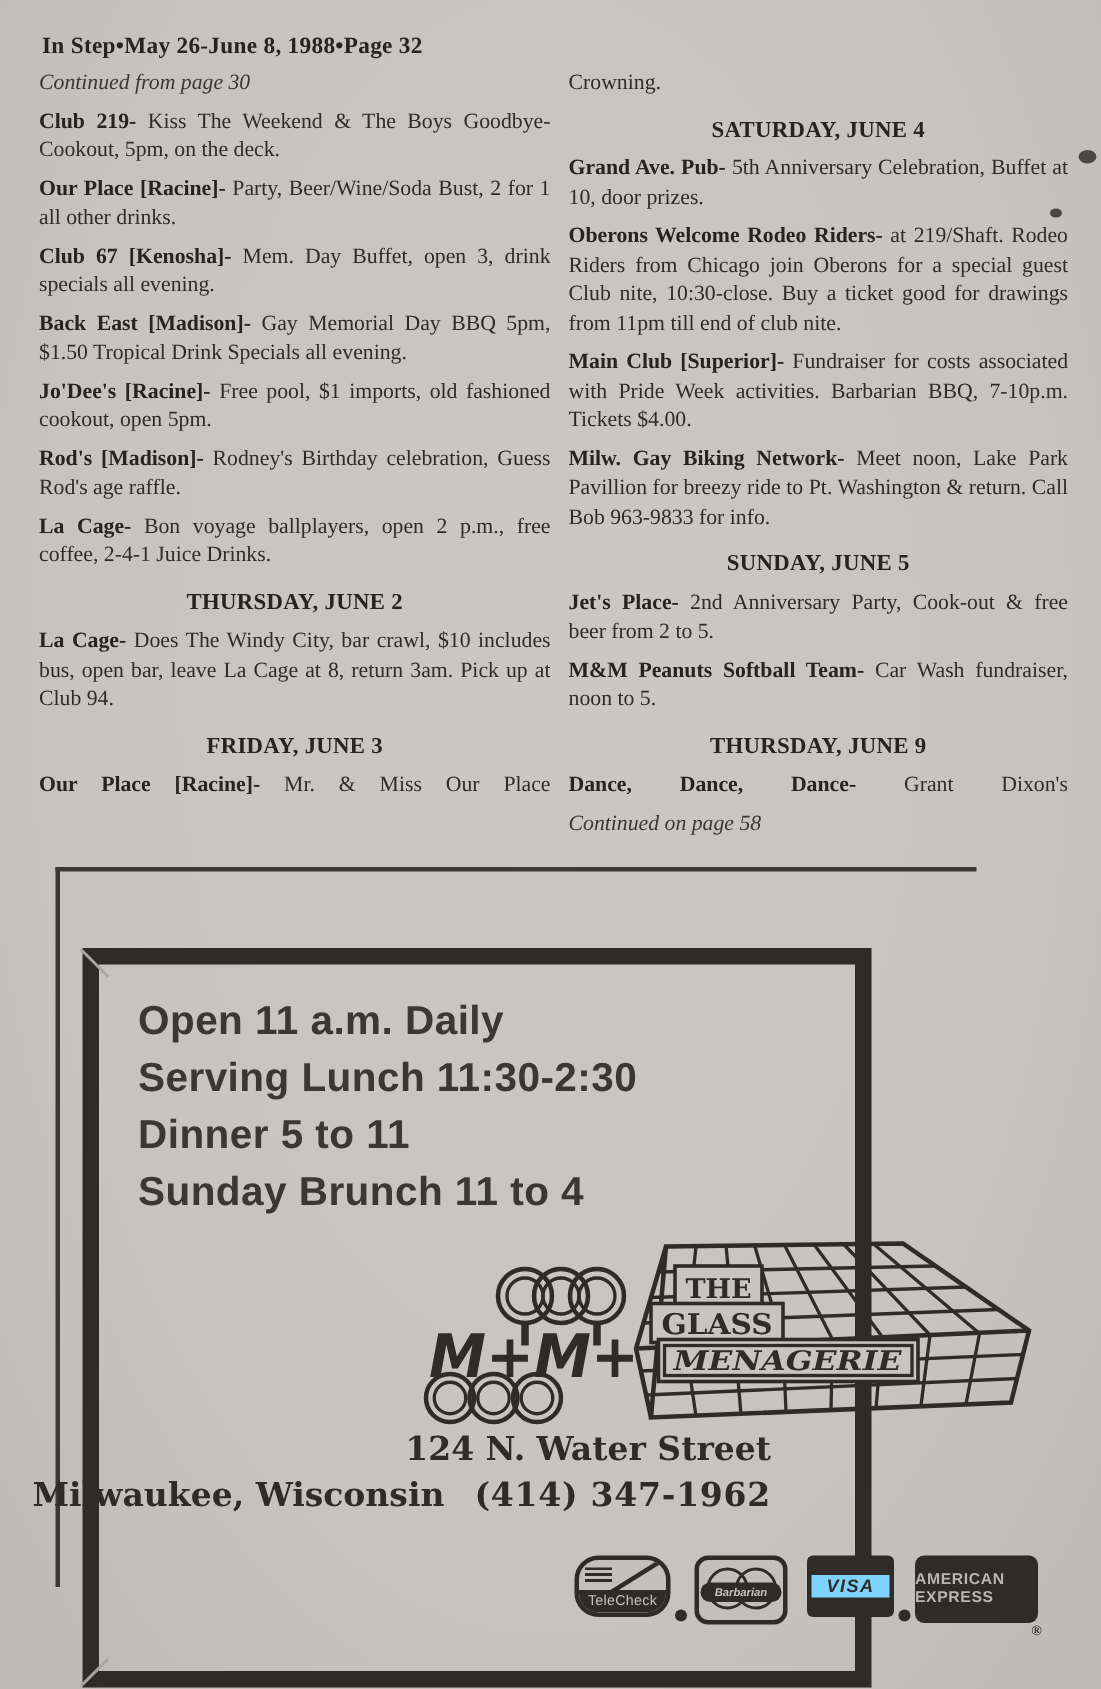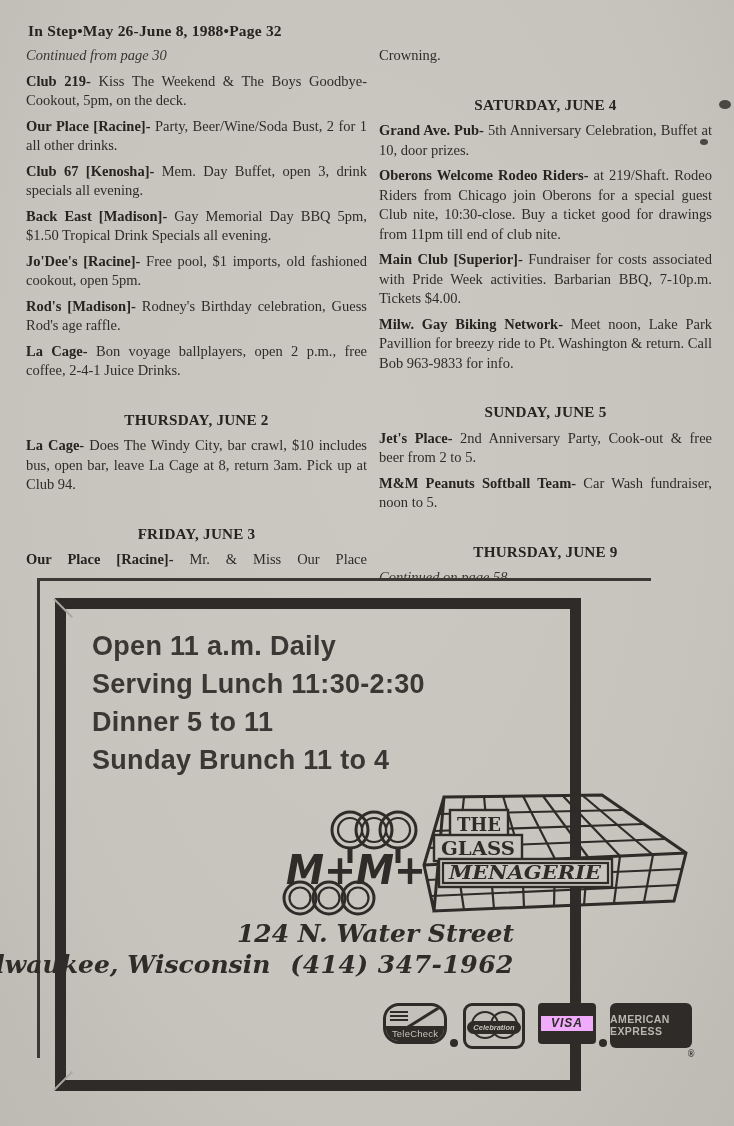--- a/index.html
+++ b/index.html
@@ -11,36 +11,36 @@
   .masthead{
     position:absolute;left:28px;top:22px;font-weight:bold;font-size:15.5px;color:#262320;
     letter-spacing:.2px;
   }
   .col{position:absolute;top:46px;height:532px;overflow:hidden;font-size:14.5px;line-height:19.5px;}
   .col-left{left:26px;width:341px;}
   .col-right{left:379px;width:333px;}
   .col p{margin:0 0 6px;text-align:justify;}
   .col p .venue{font-weight:bold;color:#262320;}
   .col p.spread{text-align-last:justify;}
-  .date-heading{text-align:center;font-weight:bold;font-size:15.2px;margin:29px 0 7px;color:#262320;letter-spacing:.2px;}
+  .date-heading{text-align:center;font-weight:bold;font-size:15.2px;margin:11px 0 7px;color:#262320;letter-spacing:.2px;}
   .continued{font-style:italic;font-size:14.5px;color:#3a3732;}
   .continued-end{text-align:right;margin-top:-2px;padding-right:22px;}
 
   
   .speck{position:absolute;background:#4a4742;border-radius:50%;}
   .speck-1{left:719px;top:100px;width:12px;height:9px;}
   .speck-2{left:700px;top:139px;width:8px;height:6px;}
 
   
   .ad-outer-line{
     position:absolute;left:37px;top:578px;width:611px;height:477px;
     border-top:3px solid #3b3835;border-left:3px solid #3b3835;
   }
   .ad-box{
-    position:absolute;left:55px;top:598px;width:526px;height:493px;
+    position:absolute;left:55px;top:632px;width:526px;height:493px;
     box-sizing:border-box;border:11px solid #2e2b28;
   }
   .ad-inner{position:absolute;left:0;top:0;right:0;bottom:0;}
   .seam{position:absolute;height:2px;background:#aaa7a1;}
   .seam-tl{width:26px;left:-16px;top:-2px;transform:rotate(45deg);}
   .seam-bl{width:26px;left:-16px;bottom:-2px;transform:rotate(-45deg);}
 
   .hours{
     position:absolute;left:26px;top:18px;
     font-family:"Liberation Sans", sans-serif;font-weight:700;
@@ -48,22 +48,22 @@
   }
   .logo-svg{position:absolute;left:208px;top:174px;}
   .logo-svg path,.logo-svg circle,.logo-svg rect.frame{fill:none;stroke:#2e2b28;}
   .logo-svg .thin{stroke-width:2.2;}
   .logo-svg .thick{stroke-width:3;}
   .logo-svg .signbox{fill:#c8c5bf;stroke:#2e2b28;stroke-width:2.4;}
   .logo-svg text{fill:#2e2b28;}
 
   .addr{
     position:absolute;right:56px;text-align:left;
-    font-family:"DejaVu Serif", serif;font-style:italic;font-weight:bold;
-    font-size:25px;color:#2e2b28;white-space:nowrap;
+    font-family:"DejaVu Serif", serif;font-weight:bold;
+    font-size:22px;color:#2e2b28;white-space:nowrap;
   }
   .addr-street{top:310px;}
   .addr-city{top:341px;}
   .addr-city .phone{margin-left:20px;letter-spacing:.5px;}
 
   .payments{position:absolute;left:317px;top:394px;display:flex;align-items:flex-start;}
   .pay-dot{align-self:flex-end;width:8px;height:8px;border-radius:50%;background:#2e2b28;margin:0 3px 2px;}
   .pay{position:relative;box-sizing:border-box;font-family:"Liberation Sans", sans-serif;}
   .pay-telecheck{
     width:64px;height:41px;border:3px solid #2e2b28;border-radius:16px;background:#c3c0ba;overflow:hidden;
@@ -73,21 +73,21 @@
   .tc-slash{position:absolute;left:8px;top:12px;width:52px;height:2.5px;background:#2e2b28;transform:rotate(-32deg);}
   .tc-band{position:absolute;left:0;right:0;bottom:0;height:15px;background:#2e2b28;
     color:#c6c3bd;font-size:9.5px;line-height:15px;text-align:center;letter-spacing:.2px;}
   .pay-mc{width:62px;height:46px;border:3px solid #2e2b28;border-radius:9px;background:#c3c0ba;margin-left:2px;}
   .mc-circles{position:absolute;left:0;right:0;top:5px;display:flex;justify-content:center;}
   .mc-circle{width:28px;height:28px;border:2.5px solid #2e2b28;border-radius:50%;box-sizing:border-box;}
   .mc-circle + .mc-circle{margin-left:-9px;}
   .mc-band{position:absolute;left:1px;right:1px;top:15px;height:13px;background:#2e2b28;border-radius:7px;
     color:#c6c3bd;font-size:7.5px;line-height:13px;text-align:center;font-style:italic;font-weight:bold;}
   .pay-visa{width:58px;height:41px;background:#2e2b28;border-radius:4px;margin-left:13px;}
-  .visa-band{position:absolute;left:3px;right:3px;top:13px;height:15px;background:#f0abfc;
+  .visa-band{position:absolute;left:3px;right:3px;top:13px;height:15px;background:#7dd3fc;
     color:#2e2b28;font-weight:bold;font-style:italic;font-size:12px;line-height:15px;text-align:center;letter-spacing:1px;}
   .pay-amex{width:82px;height:45px;background:#2e2b28;border-radius:6px;color:#b9b6b0;
     font-weight:bold;font-size:10.5px;line-height:12px;padding-top:10px;letter-spacing:.4px;}
   .amex-reg{position:absolute;right:-3px;bottom:-12px;font-size:9.5px;color:#2e2b28;font-family:"Liberation Serif",serif;}
 </style>
 </head>
 <body>
 
 <div class="page">
 
@@ -112,20 +112,21 @@
     <p>Crowning.</p>
     <div class="date-heading">SATURDAY, JUNE 4</div>
     <p><span class="venue">Grand Ave. Pub-</span> <span>5th Anniversary Celebration, Buffet at 10, door prizes.</span></p>
     <p><span class="venue">Oberons Welcome Rodeo Riders-</span> <span>at 219/Shaft. Rodeo Riders from Chicago join Oberons for a special guest Club nite, 10:30-close. Buy a ticket good for drawings from 11pm till end of club nite.</span></p>
     <p><span class="venue">Main Club [Superior]-</span> <span>Fundraiser for costs associated with Pride Week activities. Barbarian BBQ, 7-10p.m. Tickets $4.00.</span></p>
     <p><span class="venue">Milw. Gay Biking Network-</span> <span>Meet noon, Lake Park Pavillion for breezy ride to Pt. Washington &amp; return. Call Bob 963-9833 for info.</span></p>
     <div class="date-heading">SUNDAY, JUNE 5</div>
     <p><span class="venue">Jet's Place-</span> <span>2nd Anniversary Party, Cook-out &amp; free beer from 2 to 5.</span></p>
     <p><span class="venue">M&amp;M Peanuts Softball Team-</span> <span>Car Wash fundraiser, noon to 5.</span></p>
     <div class="date-heading">THURSDAY, JUNE 9</div>
+    <p class="spread"><span class="venue">Dance, Dance, Dance-</span> <span>Grant Dixon's</span></p>
     <p class="continued continued-end">Continued on page 58</p>
   </div>
 
   <div class="speck speck-1"></div>
   <div class="speck speck-2"></div>
 
   <div class="ad-outer-line"></div>
   <div class="ad-box">
     <div class="seam seam-tl"></div>
     <div class="seam seam-bl"></div>
@@ -191,21 +192,21 @@
           <div class="tc-stripes"></div>
           <div class="tc-slash"></div>
           <div class="tc-band">TeleCheck</div>
         </div>
         <div class="pay-dot"></div>
         <div class="pay pay-mc">
           <div class="mc-circles">
             <div class="mc-circle"></div>
             <div class="mc-circle"></div>
           </div>
-          <div class="mc-band">Celebration</div>
+          <div class="mc-band">Barbarian</div>
         </div>
         <div class="pay pay-visa">
           <div class="visa-band">VISA</div>
         </div>
         <div class="pay-dot"></div>
         <div class="pay pay-amex">
           <div>AMERICAN</div>
           <div>EXPRESS</div>
           <span class="amex-reg">®</span>
         </div>

